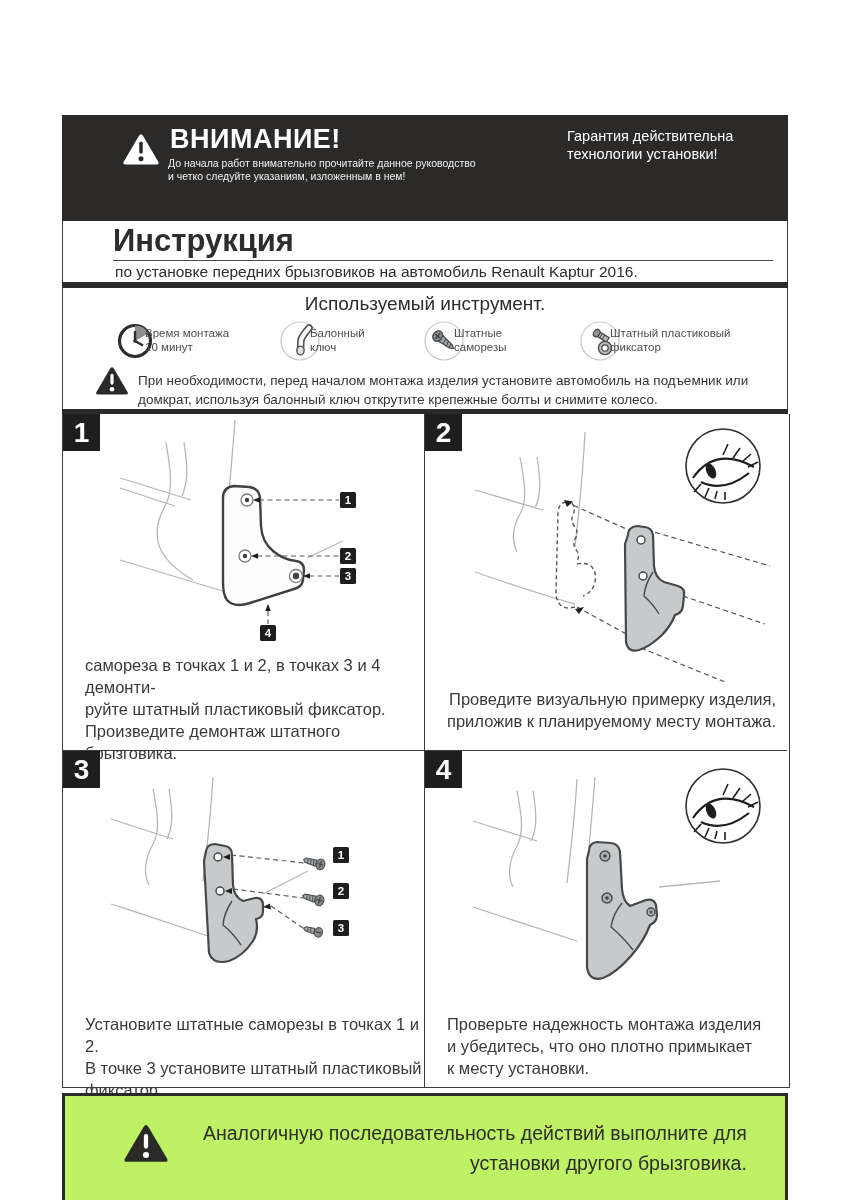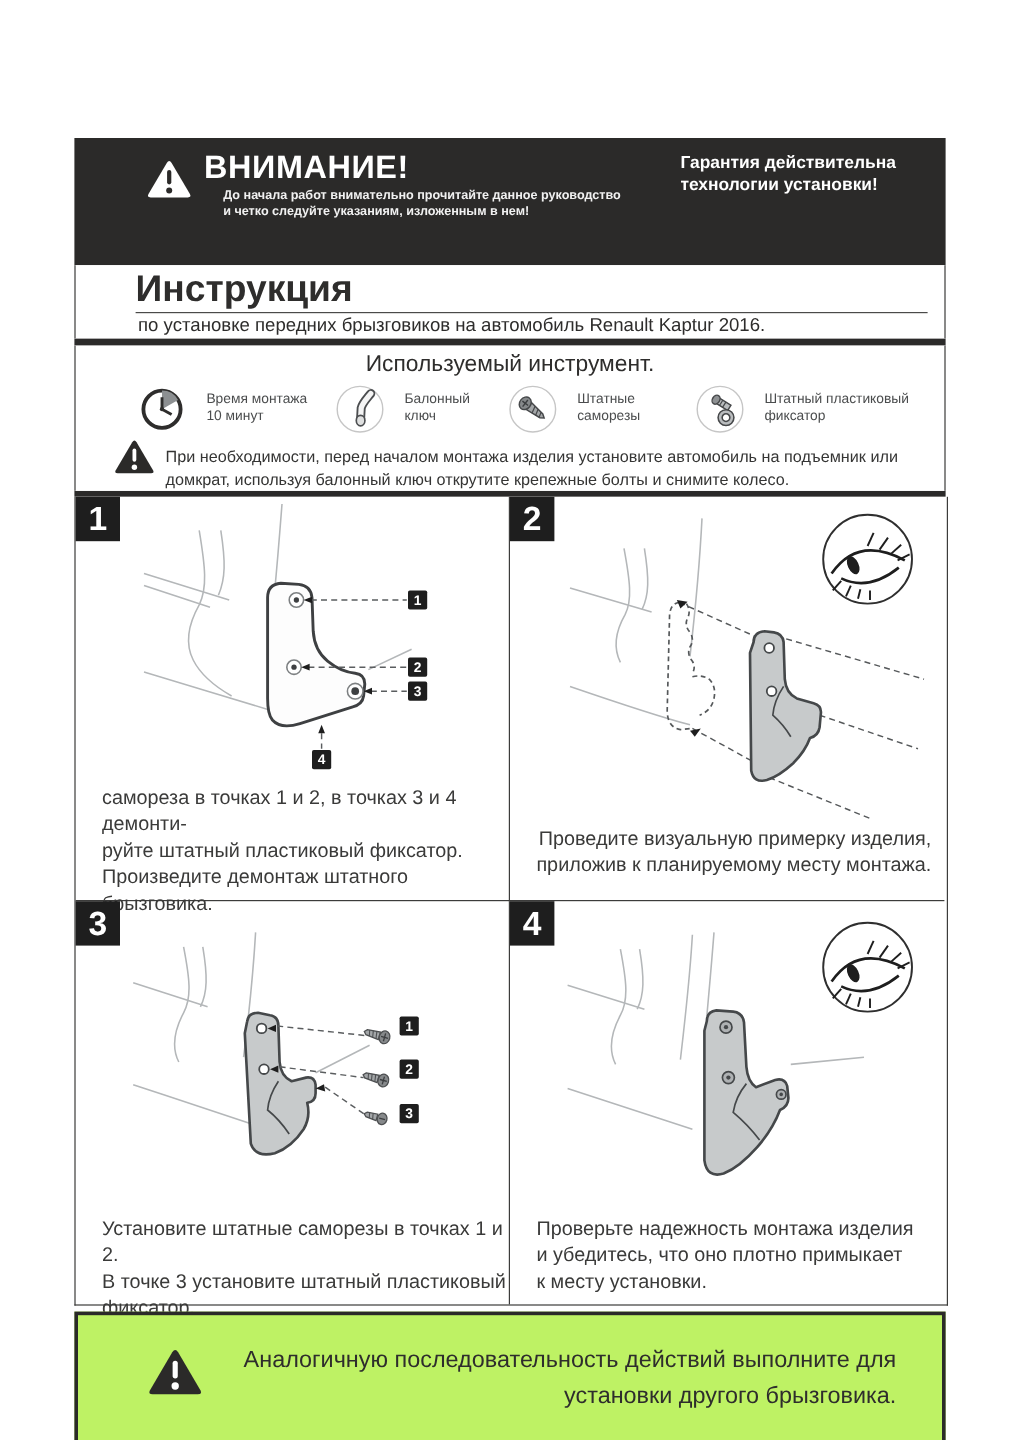--- a/index.html
+++ b/index.html
@@ -6,34 +6,34 @@
   body{
     width:848px;height:1200px;background:#ffffff;
     font-family:"Liberation Sans", sans-serif;
     color:#3a3a39; position:relative; overflow:hidden;
   }
   .sheet{position:absolute;left:62px;top:115px;width:726px;}
   
   .hdr{position:relative;height:106px;background:#2b2a29;color:#fff;}
   .hdr .tri{position:absolute;left:60px;top:17px;}
   .hdr-title{position:absolute;left:108px;top:9px;font-size:27px;font-weight:bold;letter-spacing:.5px;}
-  .hdr-sub{position:absolute;left:124px;top:42px;font-size:10.5px;line-height:13px;color:#f1f1f1;font-weight:bold;}
-  .warranty{position:absolute;left:505px;top:13px;font-size:14.5px;font-weight:bold;line-height:17.5px;}
+  .hdr-sub{position:absolute;left:106px;top:42px;font-size:10.5px;line-height:13px;color:#f1f1f1;}
+  .warranty{position:absolute;left:505px;top:13px;font-size:14.5px;font-weight:normal;line-height:17.5px;}
   
   .title-box{position:relative;height:61px;border-left:1px solid #3c3c3b;border-right:1px solid #3c3c3b;background:#fff;}
   .title-box h1{margin:0;position:absolute;left:50px;top:2px;font-size:31px;font-weight:bold;color:#2e2d2c;}
   .title-rule{position:absolute;left:50px;top:39px;width:660px;height:0;border-top:1.5px solid #4a4a49;}
   .title-sub{position:absolute;left:52px;top:42px;font-size:15.5px;color:#2e2d2c;}
   .sep{height:6px;background:#2b2a29;}
   
   .tools{position:relative;height:121px;border-left:1px solid #3c3c3b;border-right:1px solid #3c3c3b;background:#fff;}
   .tools-heading{position:absolute;top:5px;width:100%;text-align:center;font-size:19px;color:#2e2d2c;}
   .tool{position:absolute;top:32px;height:40px;}
   .tool .t-icon{position:absolute;left:0;top:0;}
-  .tool .t-label{position:absolute;left:31px;top:7px;font-size:11.5px;line-height:13.5px;color:#4b4d4e;white-space:nowrap;margin-left:27px;}
+  .tool .t-label{position:absolute;left:31px;top:7px;font-size:11.5px;line-height:13.5px;color:#4b4d4e;white-space:nowrap;}
   .tool1{left:51px;} .tool2{left:216px;} .tool3{left:360px;} .tool4{left:516px;}
   .tools-warn-tri{position:absolute;left:32px;top:77px;}
   .tools-warn-text{position:absolute;left:75px;top:83px;font-size:13.5px;line-height:19px;color:#353534;}
   
   .panels-bar{height:5px;background:#2b2a29;}
   .panels{position:relative;width:726px;border-left:1px solid #3c3c3b;border-right:1px solid #3c3c3b;border-bottom:1px solid #3c3c3b;display:grid;grid-template-columns:362px 362px;grid-template-rows:337px 336px;background:#fff;}
   .panel{position:relative;}
   .panel.pr{border-left:1px solid #3c3c3b;margin-left:-1px;}
   .panel.pt{border-bottom:1px solid #3c3c3b;}
   .num{position:absolute;left:0;top:0;width:37px;height:37px;background:#1e1e1e;color:#fff;font-size:28px;font-weight:bold;text-align:center;line-height:37px;z-index:2;}

